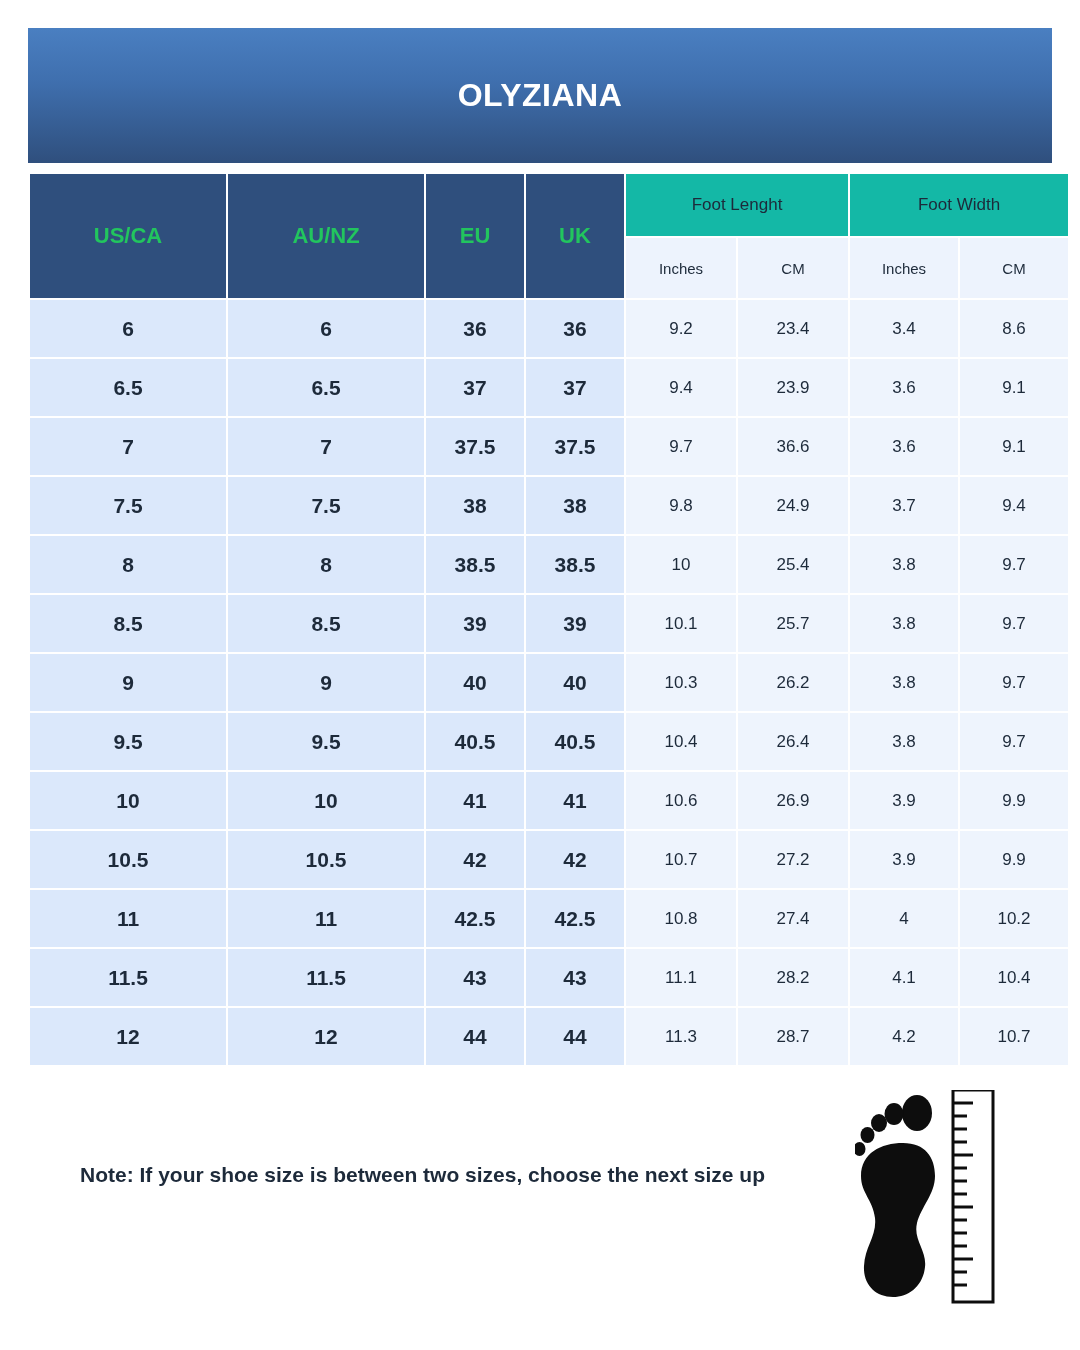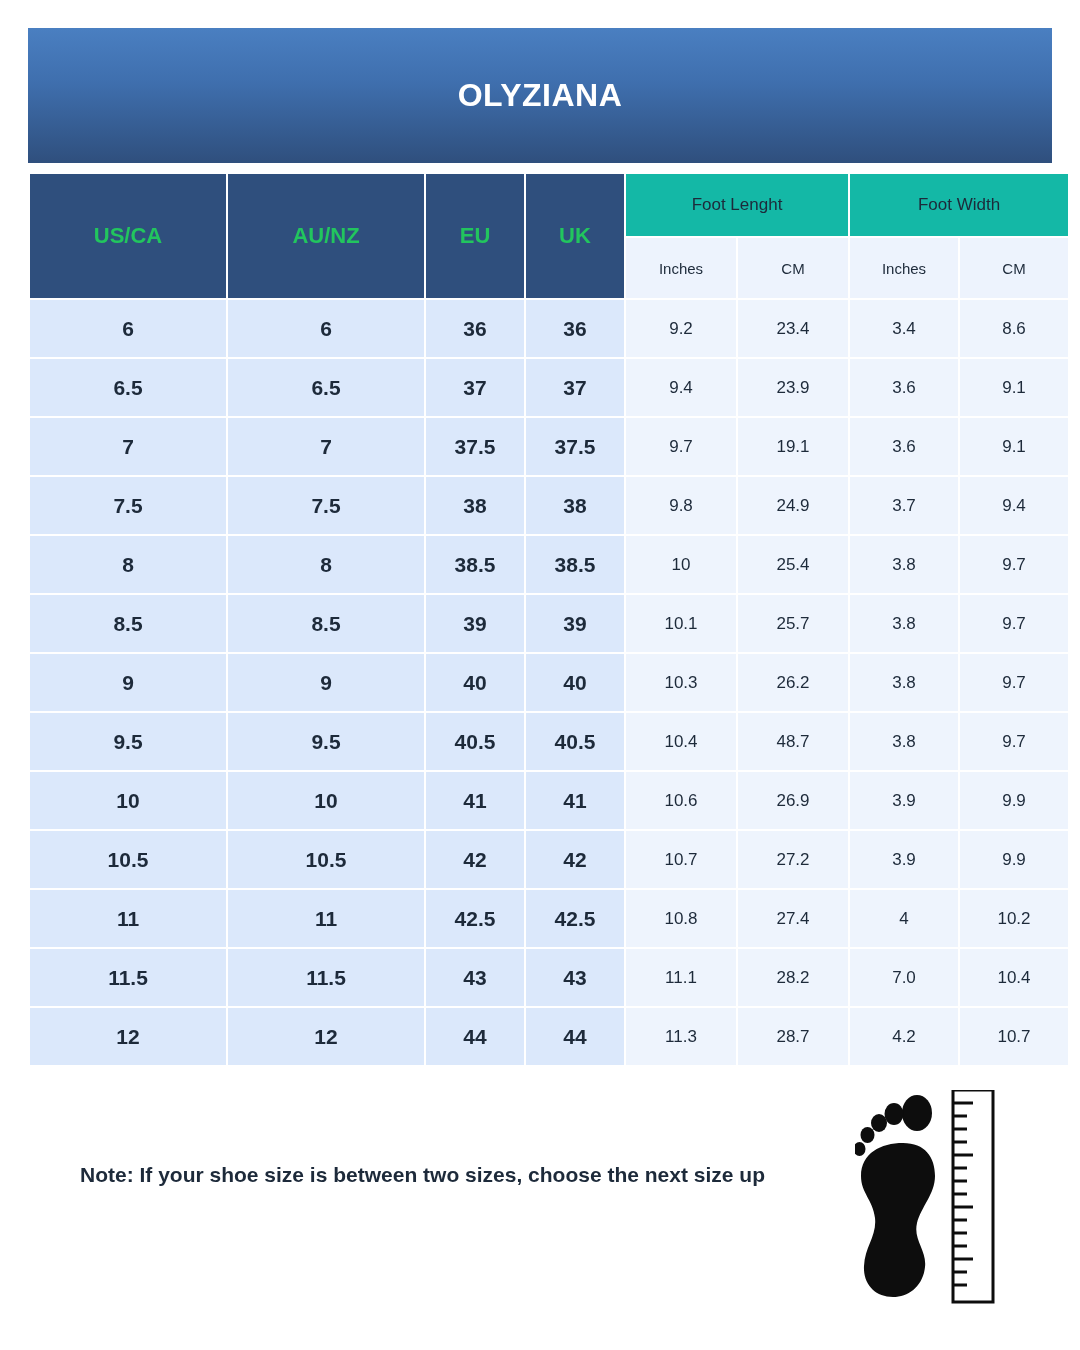--- a/index.html
+++ b/index.html
@@ -191,21 +191,21 @@
           <td class="cell-plain">23.9</td>
           <td class="cell-plain">3.6</td>
           <td class="cell-plain">9.1</td>
         </tr>
         <tr>
           <td class="cell-bold">7</td>
           <td class="cell-bold">7</td>
           <td class="cell-bold">37.5</td>
           <td class="cell-bold">37.5</td>
           <td class="cell-plain">9.7</td>
-          <td class="cell-plain">19.1</td>
+          <td class="cell-plain">36.6</td>
           <td class="cell-plain">3.6</td>
           <td class="cell-plain">9.1</td>
         </tr>
         <tr>
           <td class="cell-bold">7.5</td>
           <td class="cell-bold">7.5</td>
           <td class="cell-bold">38</td>
           <td class="cell-bold">38</td>
           <td class="cell-plain">9.8</td>
           <td class="cell-plain">24.9</td>
@@ -241,21 +241,21 @@
           <td class="cell-plain">26.2</td>
           <td class="cell-plain">3.8</td>
           <td class="cell-plain">9.7</td>
         </tr>
         <tr>
           <td class="cell-bold">9.5</td>
           <td class="cell-bold">9.5</td>
           <td class="cell-bold">40.5</td>
           <td class="cell-bold">40.5</td>
           <td class="cell-plain">10.4</td>
-          <td class="cell-plain">48.7</td>
+          <td class="cell-plain">26.4</td>
           <td class="cell-plain">3.8</td>
           <td class="cell-plain">9.7</td>
         </tr>
         <tr>
           <td class="cell-bold">10</td>
           <td class="cell-bold">10</td>
           <td class="cell-bold">41</td>
           <td class="cell-bold">41</td>
           <td class="cell-plain">10.6</td>
           <td class="cell-plain">26.9</td>
@@ -282,21 +282,21 @@
           <td class="cell-plain">4</td>
           <td class="cell-plain">10.2</td>
         </tr>
         <tr>
           <td class="cell-bold">11.5</td>
           <td class="cell-bold">11.5</td>
           <td class="cell-bold">43</td>
           <td class="cell-bold">43</td>
           <td class="cell-plain">11.1</td>
           <td class="cell-plain">28.2</td>
-          <td class="cell-plain">7.0</td>
+          <td class="cell-plain">4.1</td>
           <td class="cell-plain">10.4</td>
         </tr>
         <tr>
           <td class="cell-bold">12</td>
           <td class="cell-bold">12</td>
           <td class="cell-bold">44</td>
           <td class="cell-bold">44</td>
           <td class="cell-plain">11.3</td>
           <td class="cell-plain">28.7</td>
           <td class="cell-plain">4.2</td>

